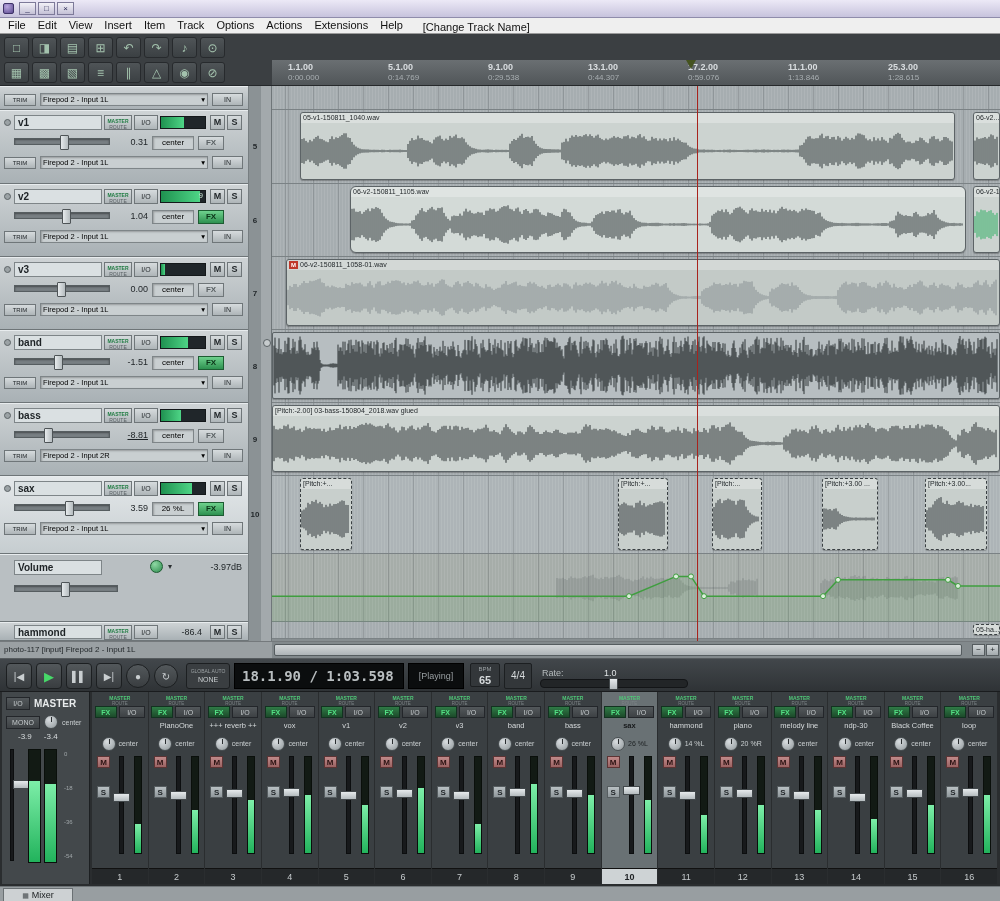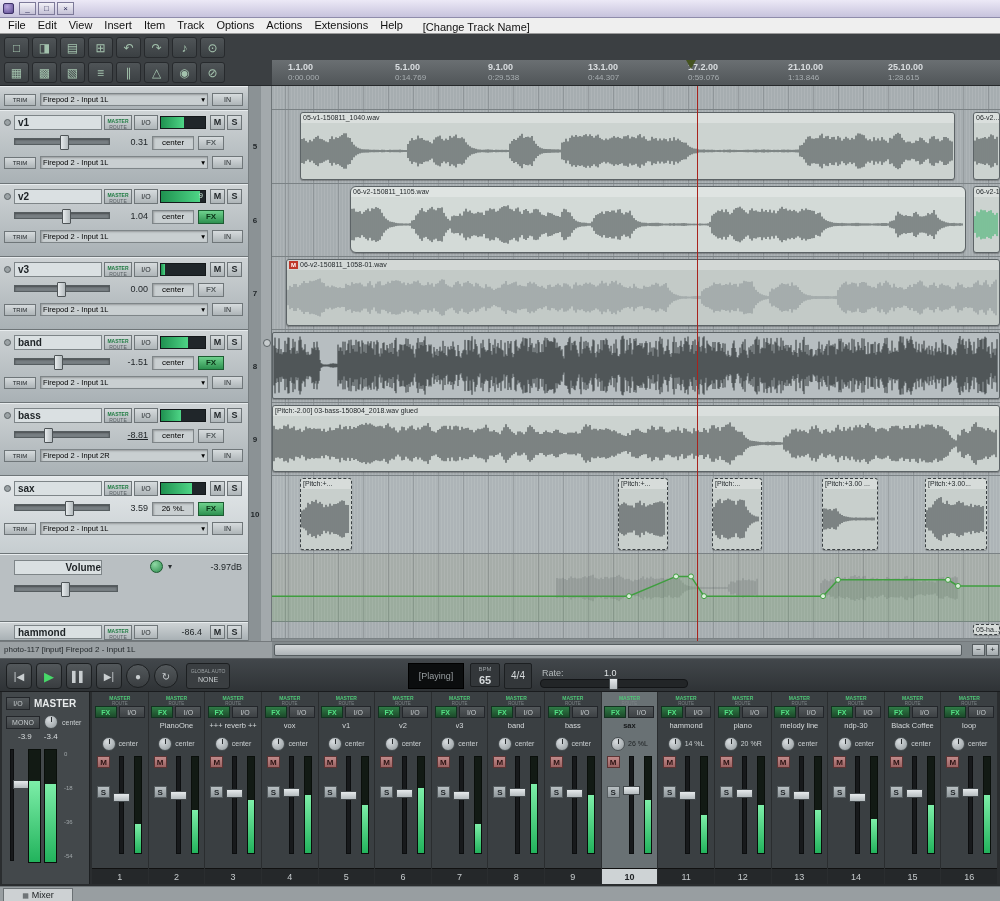--- a/index.html
+++ b/index.html
@@ -201,42 +201,42 @@
       <div class="tool-btn">◉</div>
       <div class="tool-btn">⊘</div>
     </div>
 </div>
 
 <div id="ruler">
     <div class="rmark" style="left: 16px;">
       <div class="rbar">1.1.00</div>
       <div class="rtime">0:00.000</div>
     </div>
-    <div class="rmark" style="left: 116px; margin-left: 7px;">
+    <div class="rmark" style="left: 116px;">
       <div class="rbar">5.1.00</div>
       <div class="rtime">0:14.769</div>
     </div>
     <div class="rmark" style="left: 216px;">
       <div class="rbar">9.1.00</div>
       <div class="rtime">0:29.538</div>
     </div>
     <div class="rmark" style="left: 316px;">
       <div class="rbar">13.1.00</div>
       <div class="rtime">0:44.307</div>
     </div>
     <div class="rmark" style="left: 416px;">
       <div class="rbar">17.2.00</div>
       <div class="rtime">0:59.076</div>
     </div>
     <div class="rmark" style="left: 516px;">
-      <div class="rbar">21.10.00</div>
+      <div class="rbar">11.1.00</div>
       <div class="rtime">1:13.846</div>
     </div>
     <div class="rmark" style="left: 616px;">
-      <div class="rbar">25.10.00</div>
+      <div class="rbar">25.3.00</div>
       <div class="rtime">1:28.615</div>
     </div>
     <div class="rmarker" style="left: 414px;"></div>
   </div>
 
 <div id="tcp">
     <div class="tpanel" style="top: 0px; height: 24px;">
       <div class="bevel trim" style="left: 4px; top: 7px; width: 32px; height: 12px;">TRIM</div>
       <div class="insetbox tinput" style="left: 40px; top: 6px; width: 168px; height: 13px;">
         <span>Firepod 2 - Input 1L</span>
@@ -400,21 +400,21 @@
       <div class="insetbox tpan" style="left: 152px; top: 25px; width: 42px; height: 14px;">26 %L</div>
       <div class="bevel tfx fxon" style="left: 198px; top: 25px; width: 26px; height: 14px;">FX</div>
       <div class="bevel trim" style="left: 4px; top: 46px; width: 32px; height: 12px;">TRIM</div>
       <div class="insetbox tinput" style="left: 40px; top: 45px; width: 168px; height: 13px;">
         <span>Firepod 2 - Input 1L</span>
         <span>▾</span>
       </div>
       <div class="bevel tin" style="left: 212px; top: 45px; width: 31px; height: 13px;">IN</div>
     </div>
     <div class="tpanel vol" style="top: 468px; height: 68px;">
-      <div class="tname" style="left: 14px; top: 5px; width: 88px; height: 15px; text-align: right;">Volume</div>
+      <div class="tname" style="left: 14px; top: 5px; width: 88px; height: 15px;">Volume</div>
       <div class="vknob" style="left: 150px; top: 5px; width: 13px; height: 13px;"></div>
       <div class="varr" style="left: 168px; top: 7px; width: 10px; height: 12px;">▾</div>
       <div class="vval" style="left: 188px; top: 7px; width: 54px;">-3.97dB</div>
       <div class="hfader" style="left: 14px; top: 30px; width: 104px; height: 7px;">
         <div class="hthumb" style="left: calc(50% - 5px);"></div>
       </div>
     </div>
     <div class="tpanel" style="top: 536px; height: 19px;">
       <div class="tname" style="left: 14px; top: 2px; width: 88px; height: 14px;">hammond</div>
       <div class="bevel route" style="left: 104px; top: 2px; width: 28px; height: 15px;">
@@ -590,20 +590,21 @@
       <div class="tbtn accent">▶</div>
       <div class="tbtn">▌▌</div>
       <div class="tbtn">▶|</div>
       <div class="tbtn round">●</div>
       <div class="tbtn round">↻</div>
     </div>
   <div class="gauto">
     <div class="l1">GLOBAL AUTO</div>
     <div class="l2">NONE</div>
   </div>
+  <div class="tdisp">18.1.90 / 1:03.598</div>
   <div class="tstatus">[Playing]</div>
   <div class="bpmbox">
     <div class="bpml">BPM</div>
     <div class="bpmv">65</div>
   </div>
   <div class="sigbox">4/4</div>
   <span class="ratel">Rate:</span>
   <span class="ratev">1.0</span>
   <div class="rateslider">
     <div class="ratethumb"></div>

